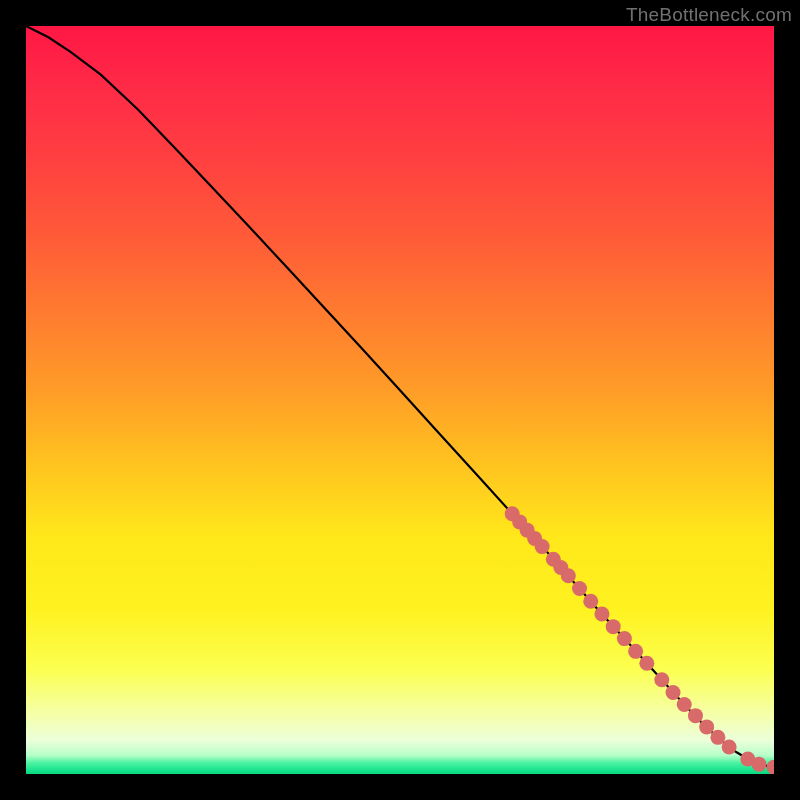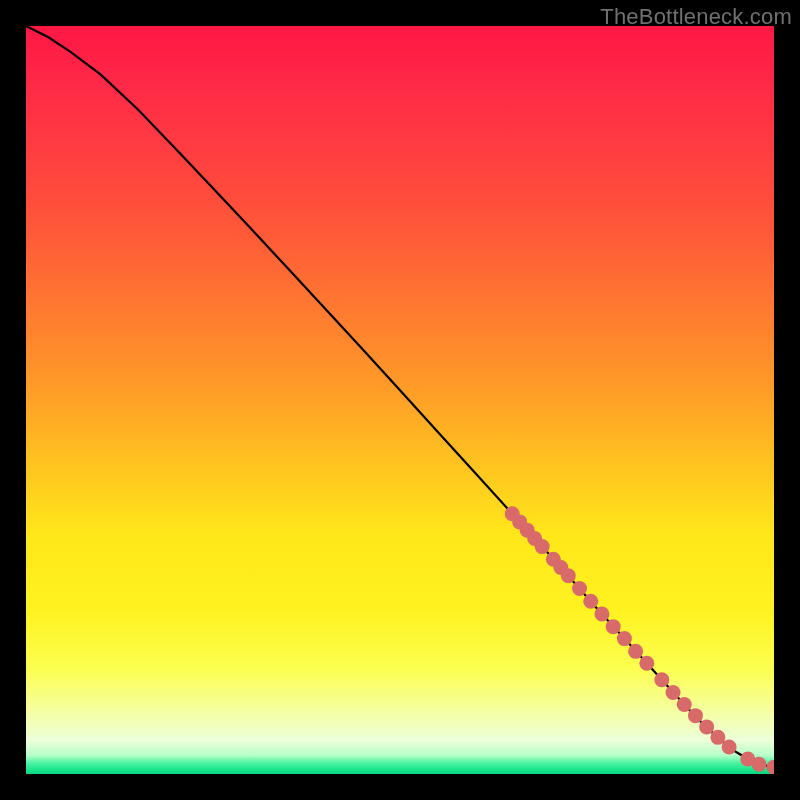--- a/index.html
+++ b/index.html
@@ -15,21 +15,21 @@
     position: relative;
     width: 800px;
     height: 800px;
     background: #000;
   }
   .watermark {
     position: absolute;
     top: 4px;
     right: 8px;
     color: #707070;
-    font-size: 22px;
+    font-size: 19px;
     font-weight: 500;
     letter-spacing: 0.2px;
   }
   .plot-area {
     position: absolute;
     left: 26px;
     top: 26px;
     width: 748px;
     height: 748px;
   }

